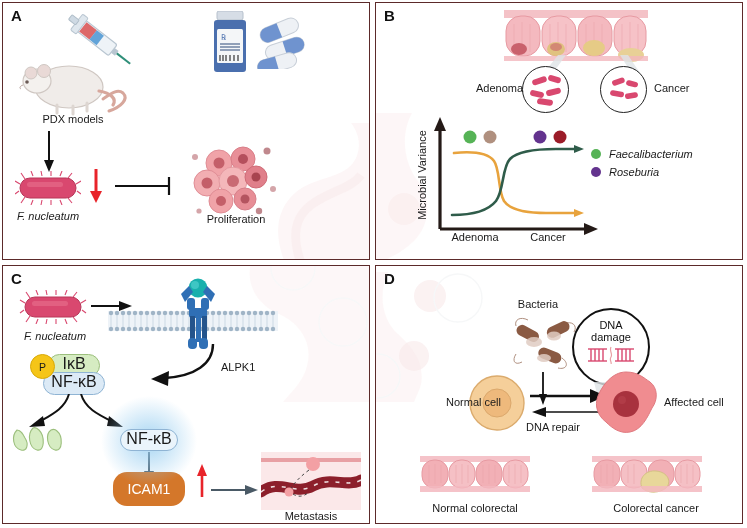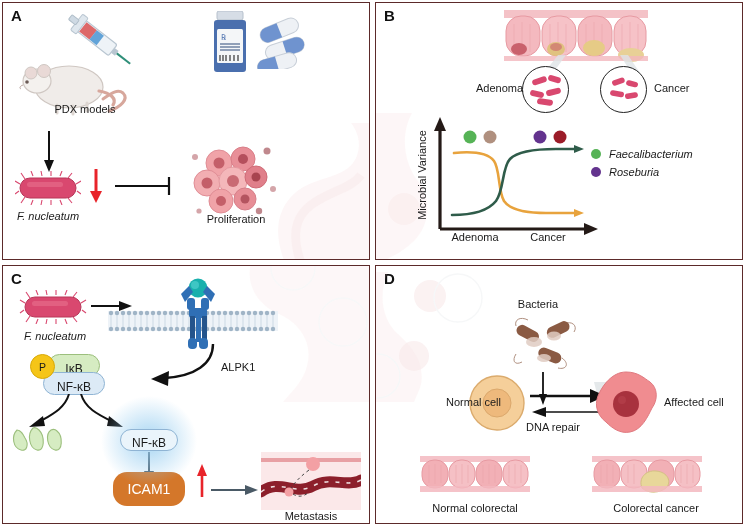--- a/index.html
+++ b/index.html
@@ -17,22 +17,22 @@
   .lbl.it{font-style:italic;}
   .lbl.c{transform:translateX(-50%);}
 
   
   .watermark{position:absolute;opacity:.30;pointer-events:none;}
 
   
   .art{position:absolute;}
 
   
-  .pill{position:absolute;display:flex;align-items:flex-end;justify-content:center;
-        font-size:12px;color:#1a1a1a;box-sizing:border-box;}
+  .pill{position:absolute;display:flex;align-items:flex-start;justify-content:center;
+        font-size:16px;color:#1a1a1a;box-sizing:border-box;}
   .pill-ikb{width:52px;height:23px;border-radius:12px;background:#d6ecc2;border:1px solid #9cbf7d;}
   .pill-nfkb1{width:62px;height:23px;border-radius:12px;background:#dceaf6;border:1px solid #8fb4d4;}
   .pill-nfkb2{width:58px;height:22px;border-radius:11px;background:#eaf4fb;border:1px solid #8fb4d4;z-index:3;}
   .circ-p{width:23px;height:23px;border-radius:50%;background:#f5c518;border:1px solid #d8a908;
           display:flex;align-items:center;justify-content:center;font-size:10.5px;color:#1a1a1a;position:absolute;z-index:2;}
   .icam-box{position:absolute;width:72px;height:34px;border-radius:14px;background:#d4772a;
             display:flex;align-items:center;justify-content:center;color:#fff;font-size:14px;}
   .glow{position:absolute;width:96px;height:90px;border-radius:50%;
         background:radial-gradient(closest-side,rgba(150,205,240,.85),rgba(150,205,240,0));z-index:1;}
 
@@ -78,21 +78,21 @@
       <ellipse cx="52" cy="36" rx="34" ry="21" fill="#f0ece9" stroke="#cfc7c2" stroke-width="1.2"></ellipse>
       <ellipse cx="20" cy="30" rx="14" ry="12" fill="#f4f1ee" stroke="#cfc7c2" stroke-width="1.2"></ellipse>
       <circle cx="14" cy="22" r="6" fill="#e9d9d6" stroke="#cfc7c2" stroke-width="1"></circle>
       <circle cx="27" cy="20" r="6.5" fill="#e9d9d6" stroke="#cfc7c2" stroke-width="1"></circle>
       <circle cx="10" cy="31" r="1.8" fill="#6b5b56"></circle>
       <path d="M6 34 C3 35 2 37 4 38" stroke="#b9a49e" stroke-width="1" fill="none"></path>
       <path d="M82 40 C94 42 100 48 96 54" stroke="#d7a79c" stroke-width="3.2" fill="none" stroke-linecap="round"></path>
       <path d="M40 54 L40 62 M56 55 L56 63 M70 52 L70 60" stroke="#ddd6d1" stroke-width="3" stroke-linecap="round"></path>
     </svg>
 
-    <div class="lbl c" style="left:70px;top:100px;margin-left:12px;">PDX models</div>
+    <div class="lbl c" style="left:70px;top:110px;">PDX models</div>
 
     <svg class="art" style="left:38px;top:128px;" width="16" height="42" viewBox="0 0 16 42">
       <line x1="8" y1="0" x2="8" y2="31" stroke="#111" stroke-width="2"></line>
       <polygon points="8,41 3,29 13,29" fill="#111"></polygon>
     </svg>
 
     <svg class="art" style="left:12px;top:168px;" width="66" height="34" viewBox="0 0 66 34">
       <g stroke="#d9486f" stroke-width="1.1">
         <path d="M10 8 L6 2 M18 5 L16 0 M27 5 L26 0 M36 5 L36 0 M45 5 L47 0 M53 7 L57 2
                  M10 26 L6 32 M18 29 L16 34 M27 29 L26 34 M36 29 L36 34 M45 29 L47 34 M53 27 L57 32
@@ -510,20 +510,43 @@
         <ellipse cx="50" cy="22" rx="7" ry="4.5"></ellipse>
         <ellipse cx="40" cy="44" rx="7" ry="4"></ellipse>
       </g>
     </svg>
 
     <svg class="art" style="left:160px;top:106px;" width="14" height="34" viewBox="0 0 14 34">
       <line x1="7" y1="0" x2="7" y2="23" stroke="#111" stroke-width="1.8"></line>
       <polygon points="7,33 3,22 11,22" fill="#111"></polygon>
     </svg>
 
+    <div class="mag-dna" style="left:196px;top:42px;width:78px;height:78px;">
+      <div class="t">DNA</div>
+      <div class="t">damage</div>
+      <svg width="48" height="18" viewBox="0 0 48 18" style="margin-top:3px;">
+        <line x1="1" y1="3" x2="20" y2="3" stroke="#d9486f" stroke-width="1.4"></line>
+        <line x1="1" y1="15" x2="20" y2="15" stroke="#d9486f" stroke-width="1.4"></line>
+        <g stroke="#d9486f" stroke-width="1.4">
+          <line x1="4" y1="3" x2="4" y2="15"></line>
+            <line x1="8" y1="3" x2="8" y2="15"></line>
+          <line x1="12" y1="3" x2="12" y2="15"></line>
+            <line x1="16" y1="3" x2="16" y2="15"></line>
+        </g>
+        <line x1="28" y1="3" x2="47" y2="3" stroke="#d9486f" stroke-width="1.4"></line>
+        <line x1="28" y1="15" x2="47" y2="15" stroke="#d9486f" stroke-width="1.4"></line>
+        <g stroke="#d9486f" stroke-width="1.4">
+          <line x1="31" y1="3" x2="31" y2="15"></line>
+            <line x1="35" y1="3" x2="35" y2="15"></line>
+          <line x1="39" y1="3" x2="39" y2="15"></line>
+            <line x1="43" y1="3" x2="43" y2="15"></line>
+        </g>
+        <path d="M24 1 C22 5 26 8 24 11 C22 14 25 16 24 18" fill="none" stroke="#e8a0a4" stroke-width="1.2"></path>
+      </svg>
+    </div>
     <svg class="art" style="left:214px;top:116px;" width="30" height="24" viewBox="0 0 30 24">
       <polygon points="4,0 24,0 19,24 10,24" fill="#dfe3e6" opacity=".8"></polygon>
     </svg>
 
     <svg class="art" style="left:92px;top:108px;" width="58" height="58" viewBox="0 0 58 58">
       <circle cx="29" cy="29" r="27" fill="#f5cf9a" stroke="#dbab6d" stroke-width="1.4"></circle>
       <circle cx="29" cy="29" r="14" fill="#eeb97c" stroke="#dba86c" stroke-width="1"></circle>
     </svg>
     <div class="lbl" style="left:32px;top:130px;padding-left:38px;">Normal cell</div>
 

